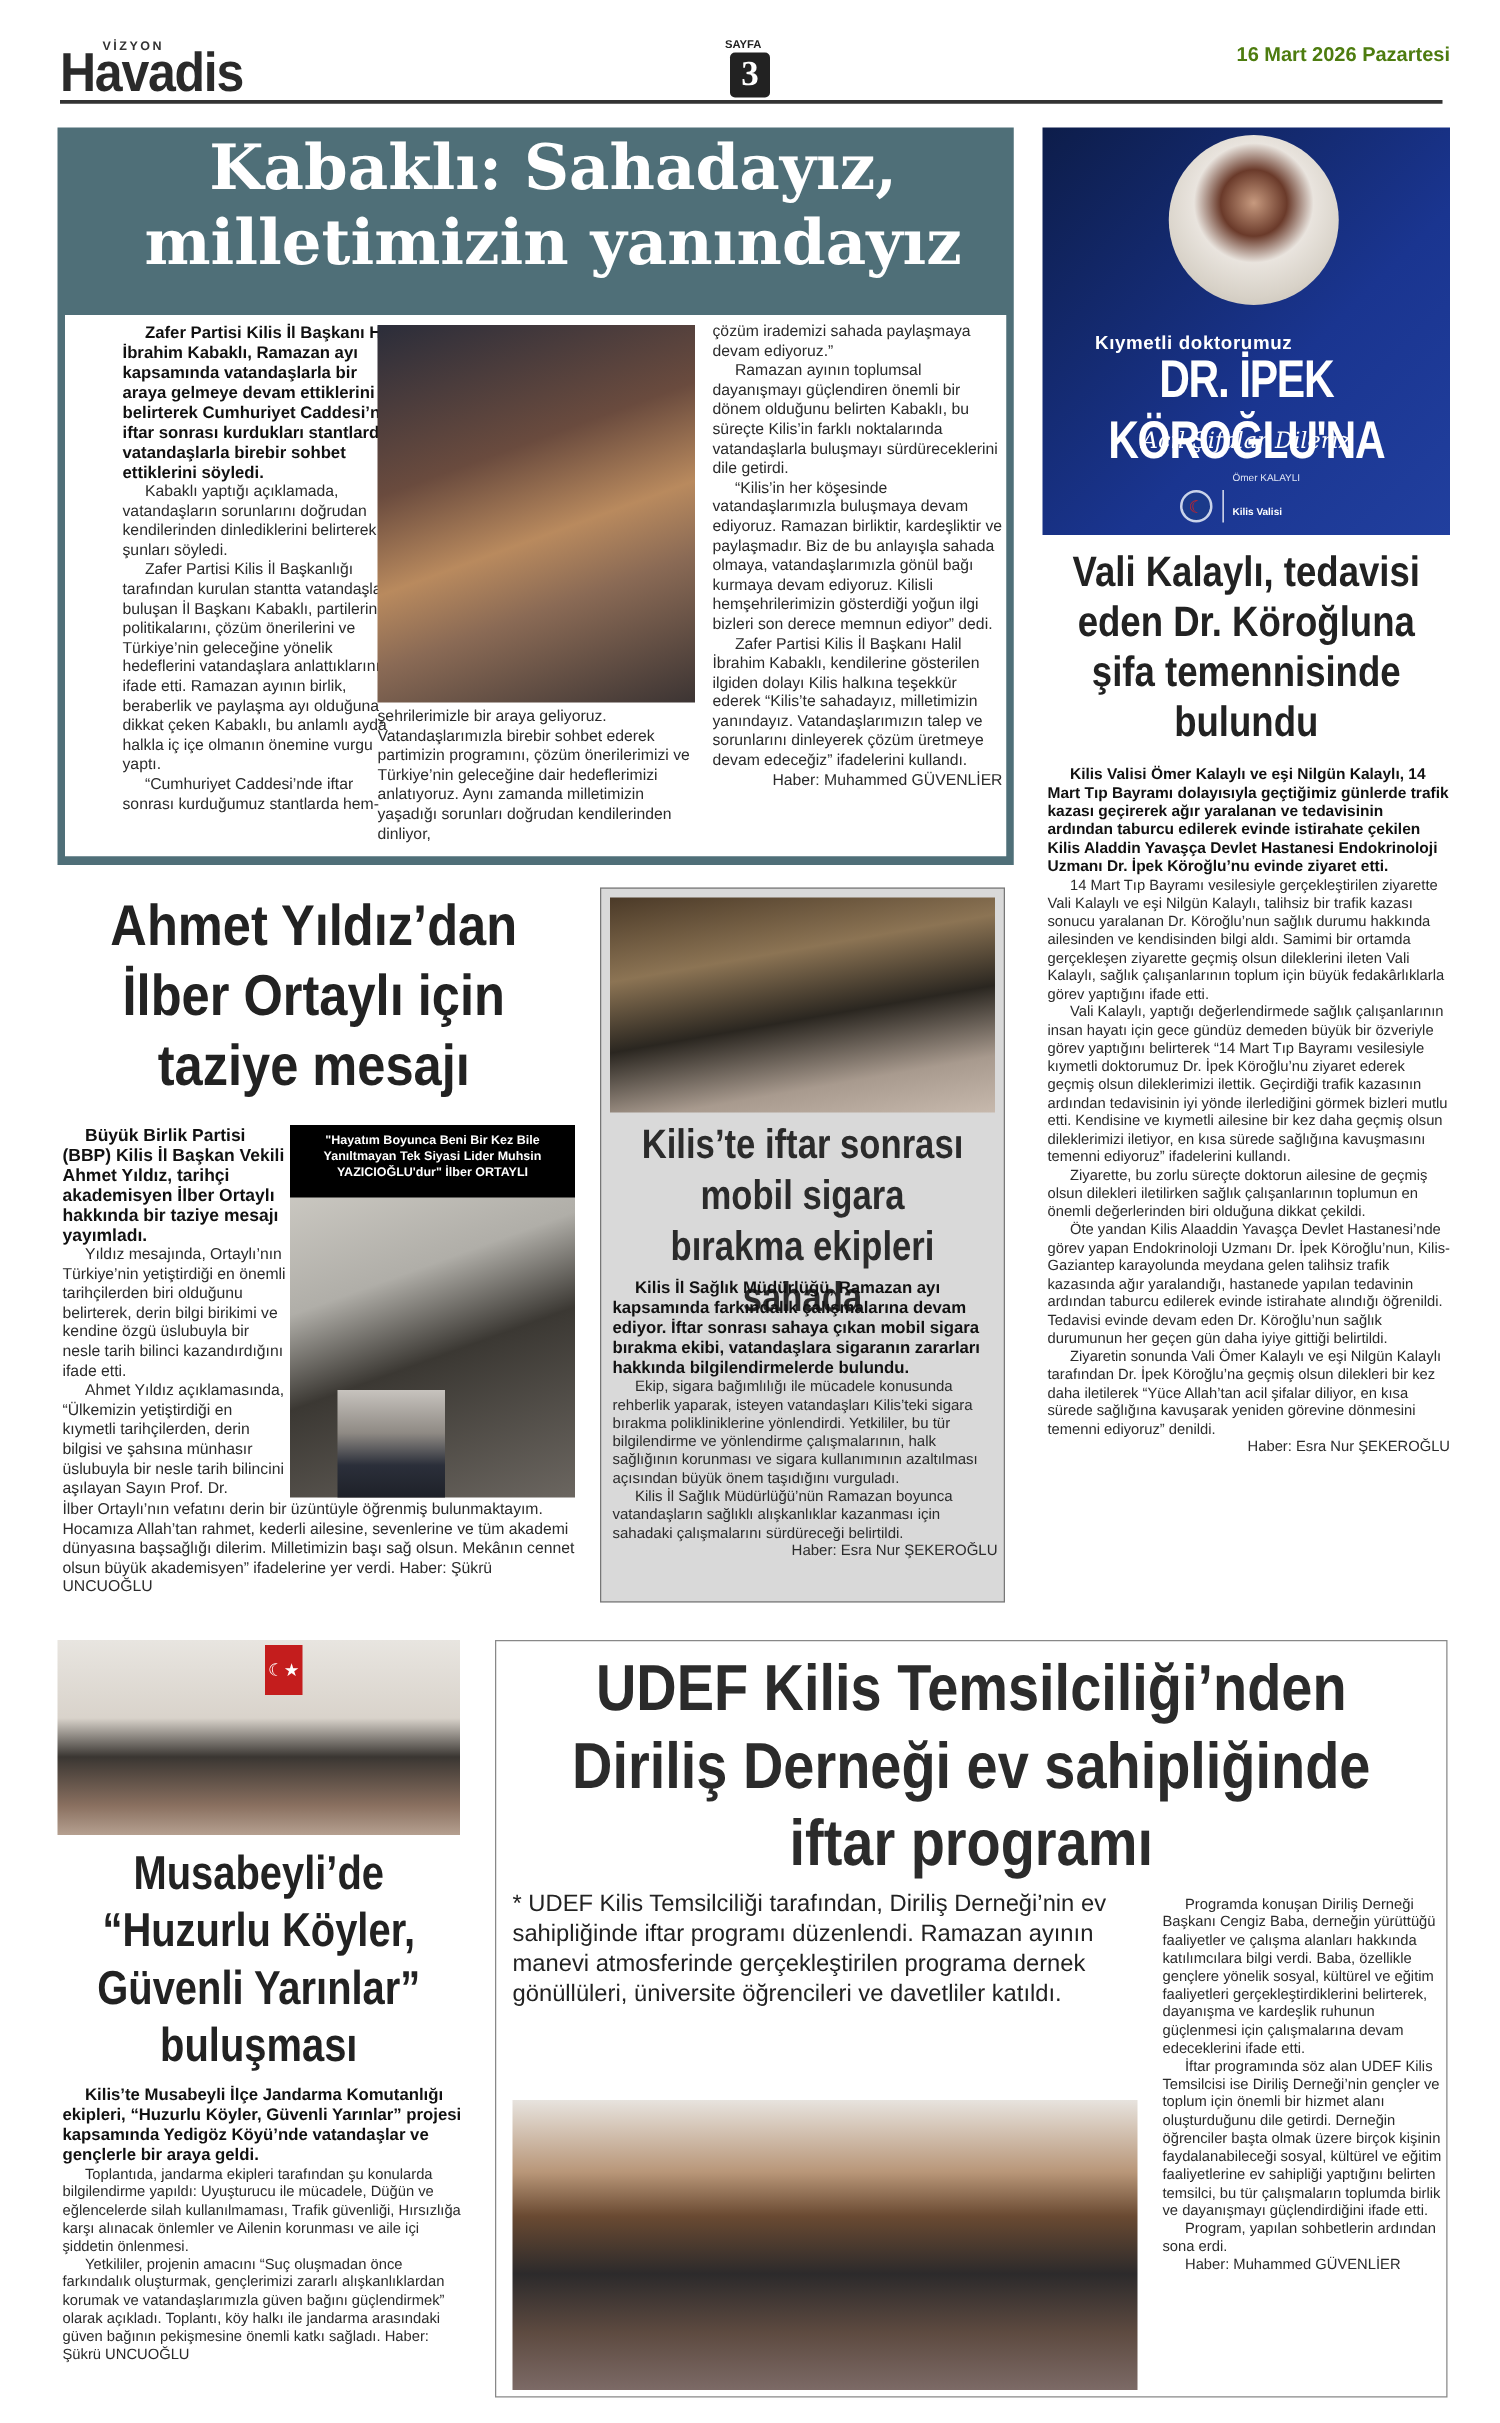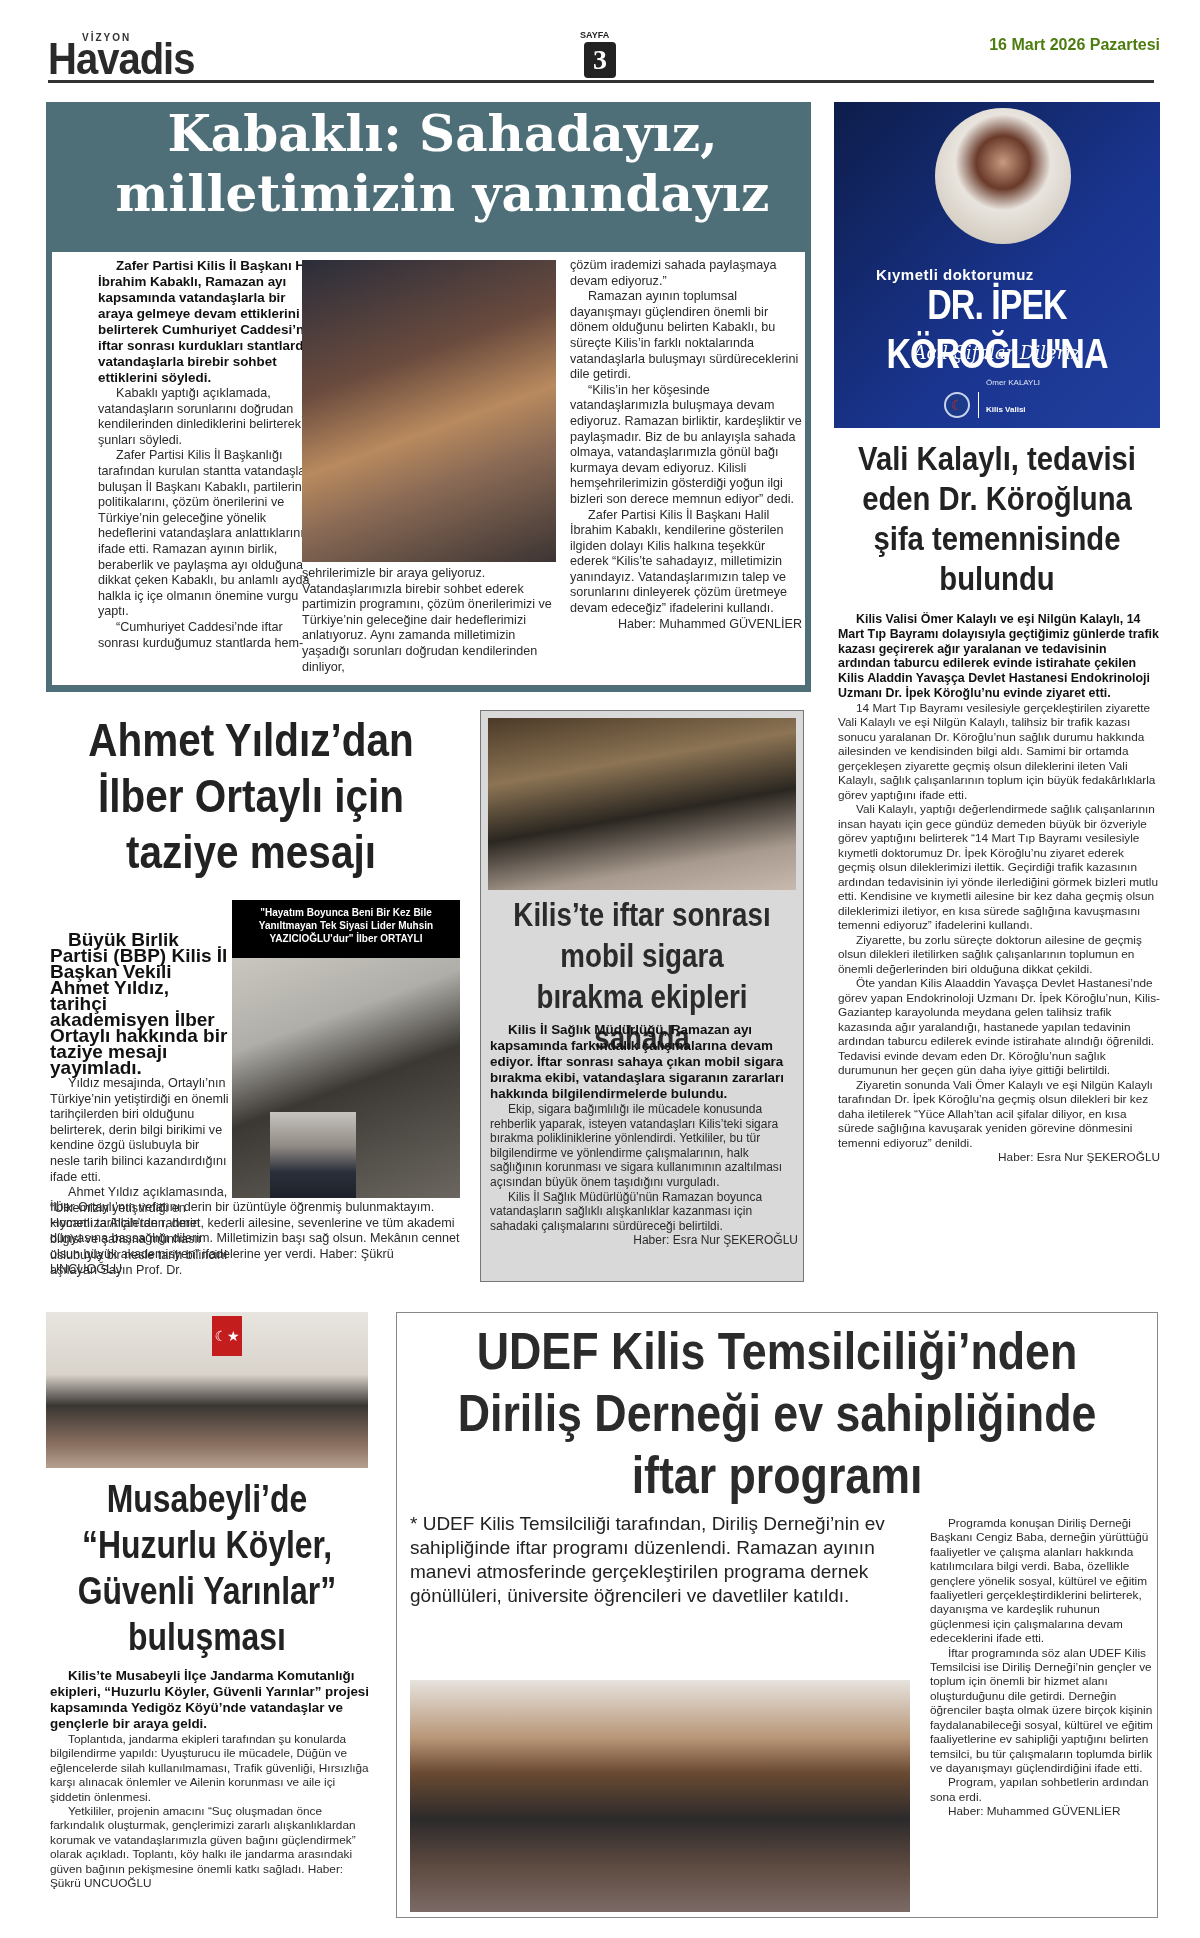--- a/index.html
+++ b/index.html
@@ -42,21 +42,21 @@
   .vali-c p.lead { font-size: 12.4px; line-height: 14.8px; }
   .vali-c { font-size: 11.8px; line-height: 14.5px; }
 
   
   .ay-title { left: 46px; top: 712px; width: 410px; text-align: center; font-weight: bold; font-size: 46px; line-height: 56px; color: #222; transform: scaleX(0.88); transform-origin: top center; }
   .ay-c1 { left: 50px; top: 900px; width: 180px; }
   .ay-photo { left: 232px; top: 900px; width: 228px; height: 298px; background: linear-gradient(160deg, #d9d6cf 0%, #b0aea8 40%, #3b3833 60%, #6b6660 100%); }
   .ay-quote { left: 232px; top: 900px; width: 228px; height: 58px; background: #000; color: #fff; font-weight: bold; font-size: 10px; line-height: 13px; text-align: center; padding-top: 6px; }
   .ay-inset { left: 270px; top: 1112px; width: 86px; height: 86px; background: linear-gradient(180deg, #c7c3be 0%, #8f8a84 40%, #2b2f3a 70%, #1e2129 100%); }
   .ay-c2 { left: 50px; top: 1200px; width: 410px; }
-  .ay-c1 p.lead { font-size: 19px; margin-top: 32px; }
+  .ay-c1 p.lead { font-size: 14px; }
 
   
   .kil-box { left: 480px; top: 710px; width: 324px; height: 572px; background: #d9d9d9; border: 1px solid #777; }
   .kil-photo { left: 488px; top: 718px; width: 308px; height: 172px; background: linear-gradient(170deg, #4b3a28 0%, #8c7454 30%, #2a2620 55%, #a89a8e 80%, #c7b9ad 100%); }
   .kil-title { left: 480px; top: 894px; width: 324px; text-align: center; font-weight: bold; font-size: 33px; line-height: 41px; color: #2b2b2b; transform: scaleX(0.84); transform-origin: top center; }
   .kil-c { left: 490px; top: 1022px; width: 308px; }
   .kil-c { font-size: 12px; line-height: 14.6px; }
 
   
   .mus-photo { left: 46px; top: 1312px; width: 322px; height: 156px; background: linear-gradient(180deg, #e8e5e0 0%, #d9d3cb 40%, #3a3632 60%, #8a7060 85%, #b5a090 100%); }

